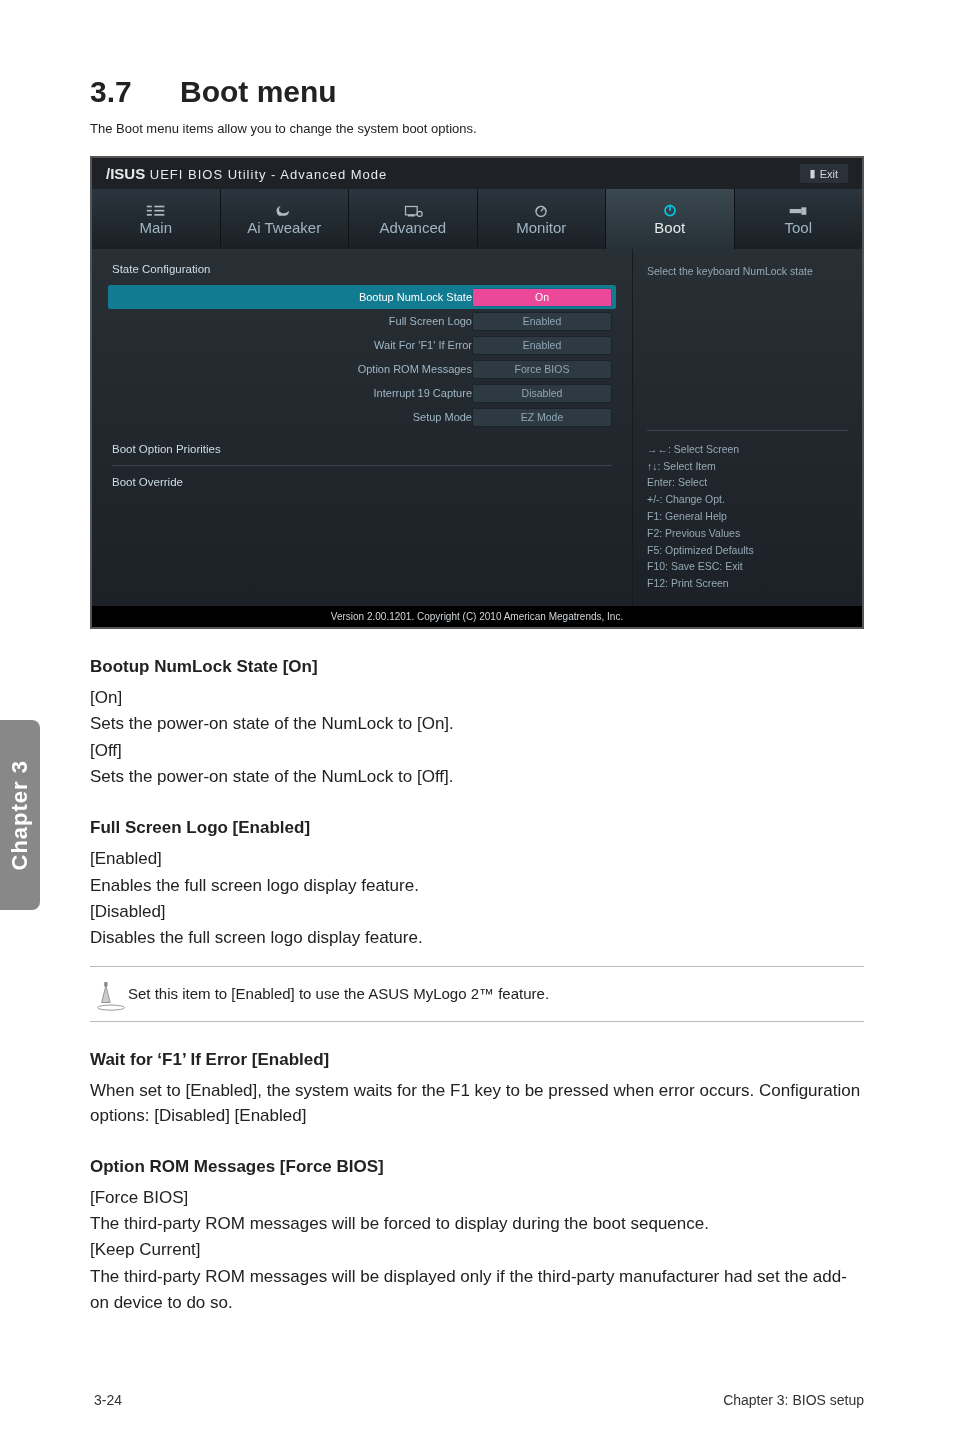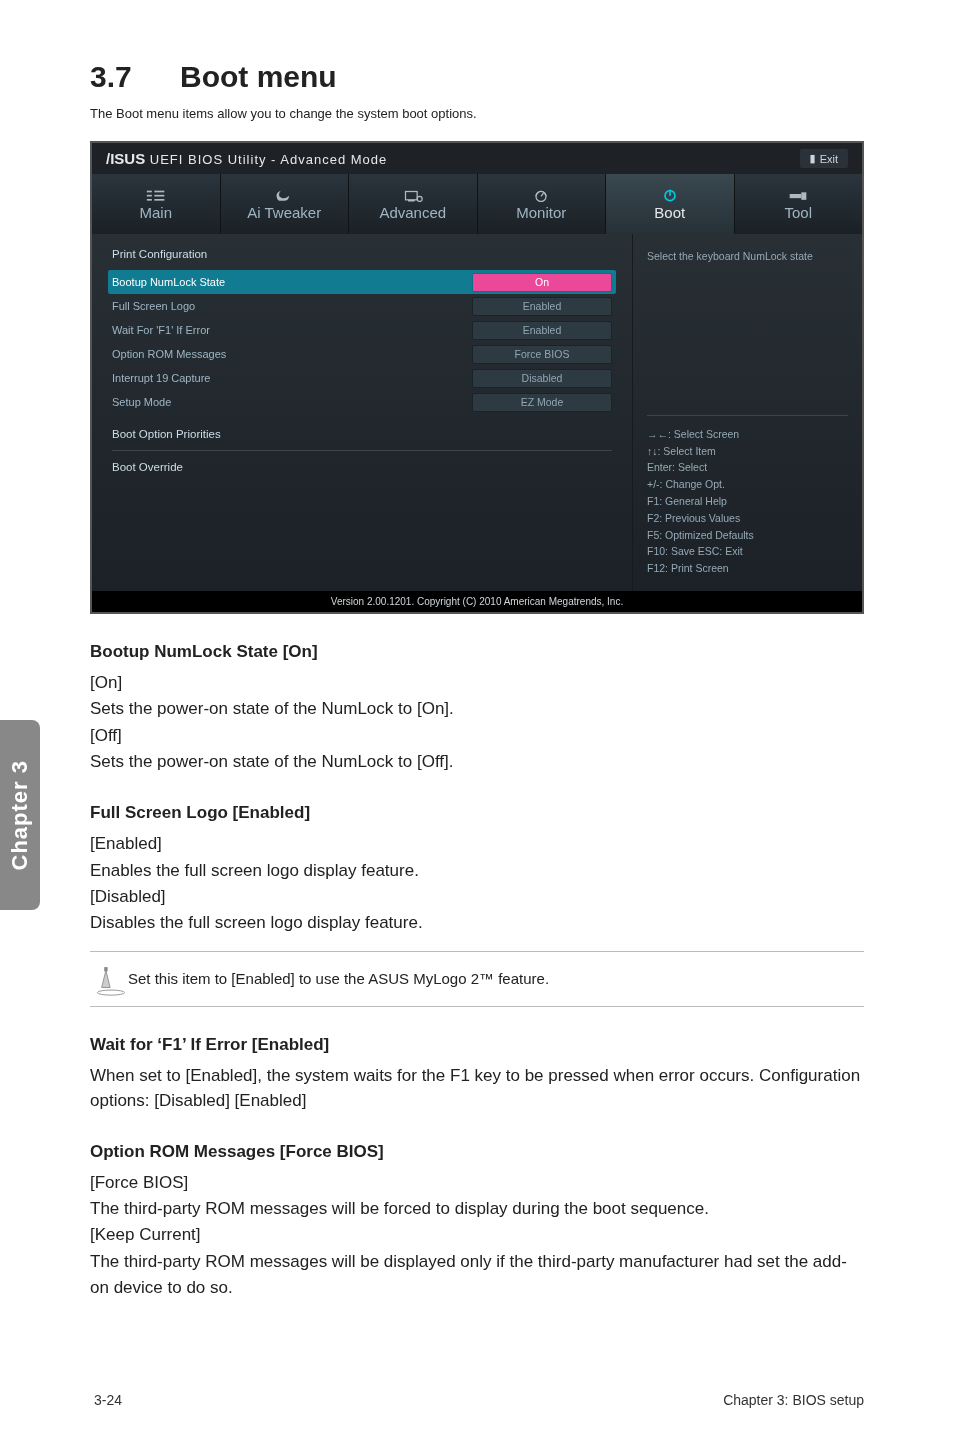--- a/index.html
+++ b/index.html
@@ -1,37 +1,37 @@
 <!DOCTYPE html>
 <html><head>
   <meta charset="utf-8">
   <style>
     * { margin:0; padding:0; box-sizing:border-box; }
     body { width:954px; height:1438px; background:#fff; font-family:Arial,Helvetica,sans-serif; color:#222; position:relative; }
-    .page { padding:60px 90px 0 90px; }
+    .page { padding:60px 90px 0 90px;margin-top:15px; }
     h1 { font-size:30px; font-weight:bold; margin-bottom:12px; }
     h1 .num { display:inline-block; width:90px; }
     .intro { font-size:13px; margin-bottom:20px; }
     .bios { background:#1e2226; border:2px solid #555; width:100%; font-size:12px; color:#9fb5c4; }
     .bios-top { display:flex; align-items:center; justify-content:space-between; padding:6px 14px; background:#1e2226;text-align:right; }
     .bios-logo { color:#e6e8ea; font-size:13px; letter-spacing:1px; }
     .bios-logo b { font-weight:bold; font-family:Impact,Arial; font-size:15px; letter-spacing:0; }
     .bios-exit { background:#2a3138; color:#cfd6db; font-size:11px; padding:3px 10px; border-radius:2px; display:flex; align-items:center; gap:4px; }
     .tabs { display:flex; height:60px; }
     .tab { flex:1; display:flex; flex-direction:column; align-items:center; justify-content:center; background:linear-gradient(#2b353d,#1a2025); border-right:1px solid #0f1316; color:#9fb5c4; font-size:15px; }
     .tab.active { background:linear-gradient(#3a4850,#263037); color:#e6e8ea; }
     .tab .ticon { width:20px; height:16px; color:#aeb9c1; display:flex; align-items:center; justify-content:center; }
     .tab.active .ticon { color:#00c8e0; }
     .tabs .tab:last-child { border-right:none; }
     .bios-body { display:flex; min-height:310px; }
     .bios-left { flex:1; padding:14px 20px 20px 20px; background:linear-gradient(#282f35,#1b2126); }
     .bios-right { width:230px; padding:14px 14px; background:linear-gradient(#282f35,#1b2126); border-left:1px solid #141a1f; font-size:10.5px; line-height:1.6; color:#95a9b6; }
     .bc-head { font-size:11.5px; color:#cddde7; margin-bottom:10px; }
     .row { display:flex; align-items:center; height:24px; font-size:11px; }
-    .row .lbl { flex:1; }
+    .row .lbl { flex:1;text-align:right; }
     .row .val { width:140px; height:19px; background:#2e3a42; border:1px solid #1a2329; color:#8fa6b4; text-align:center; font-size:10.5px; line-height:17px; border-radius:2px; }
     .row.active { background:#117b91; color:#fff; border-radius:2px; padding:0 4px; margin:0 -4px; }
     .row.active .val { background:#ec4899; border:1px solid #116e86; color:#fff; }
     .sep { height:14px; }
     .divider { height:1px; background:#3a444c; margin:8px 0 10px 0; }
     .help-div { height:1px; background:#3a444c; margin:10px 0; }
     .bios-foot { background:#000; color:#cfd6db; font-size:10px; text-align:center; padding:5px 0; }
     .sect { font-size:17px; font-weight:bold; margin-top:28px; margin-bottom:8px; }
     .kv { display:flex; font-size:17px; line-height:1.55;flex-direction:column; }
     .kv .k { width:150px; }
@@ -118,21 +118,21 @@
               <rect x="2" y="6" width="14" height="5" fill="currentColor"></rect>
               <rect x="16" y="4" width="6" height="9" fill="currentColor"></rect>
             </svg>
           </span>
         <span>Tool</span>
       </div>
     </div>
 
     <div class="bios-body">
       <div class="bios-left">
-        <div class="bc-head">Print Configuration</div>
+        <div class="bc-head">State Configuration</div>
         <div class="row active">
           <div class="lbl">Bootup NumLock State</div>
           <div class="val">On</div>
         </div>
         <div class="row">
           <div class="lbl">Full Screen Logo</div>
           <div class="val">Enabled</div>
         </div>
         <div class="row">
           <div class="lbl">Wait For 'F1' If Error</div>

